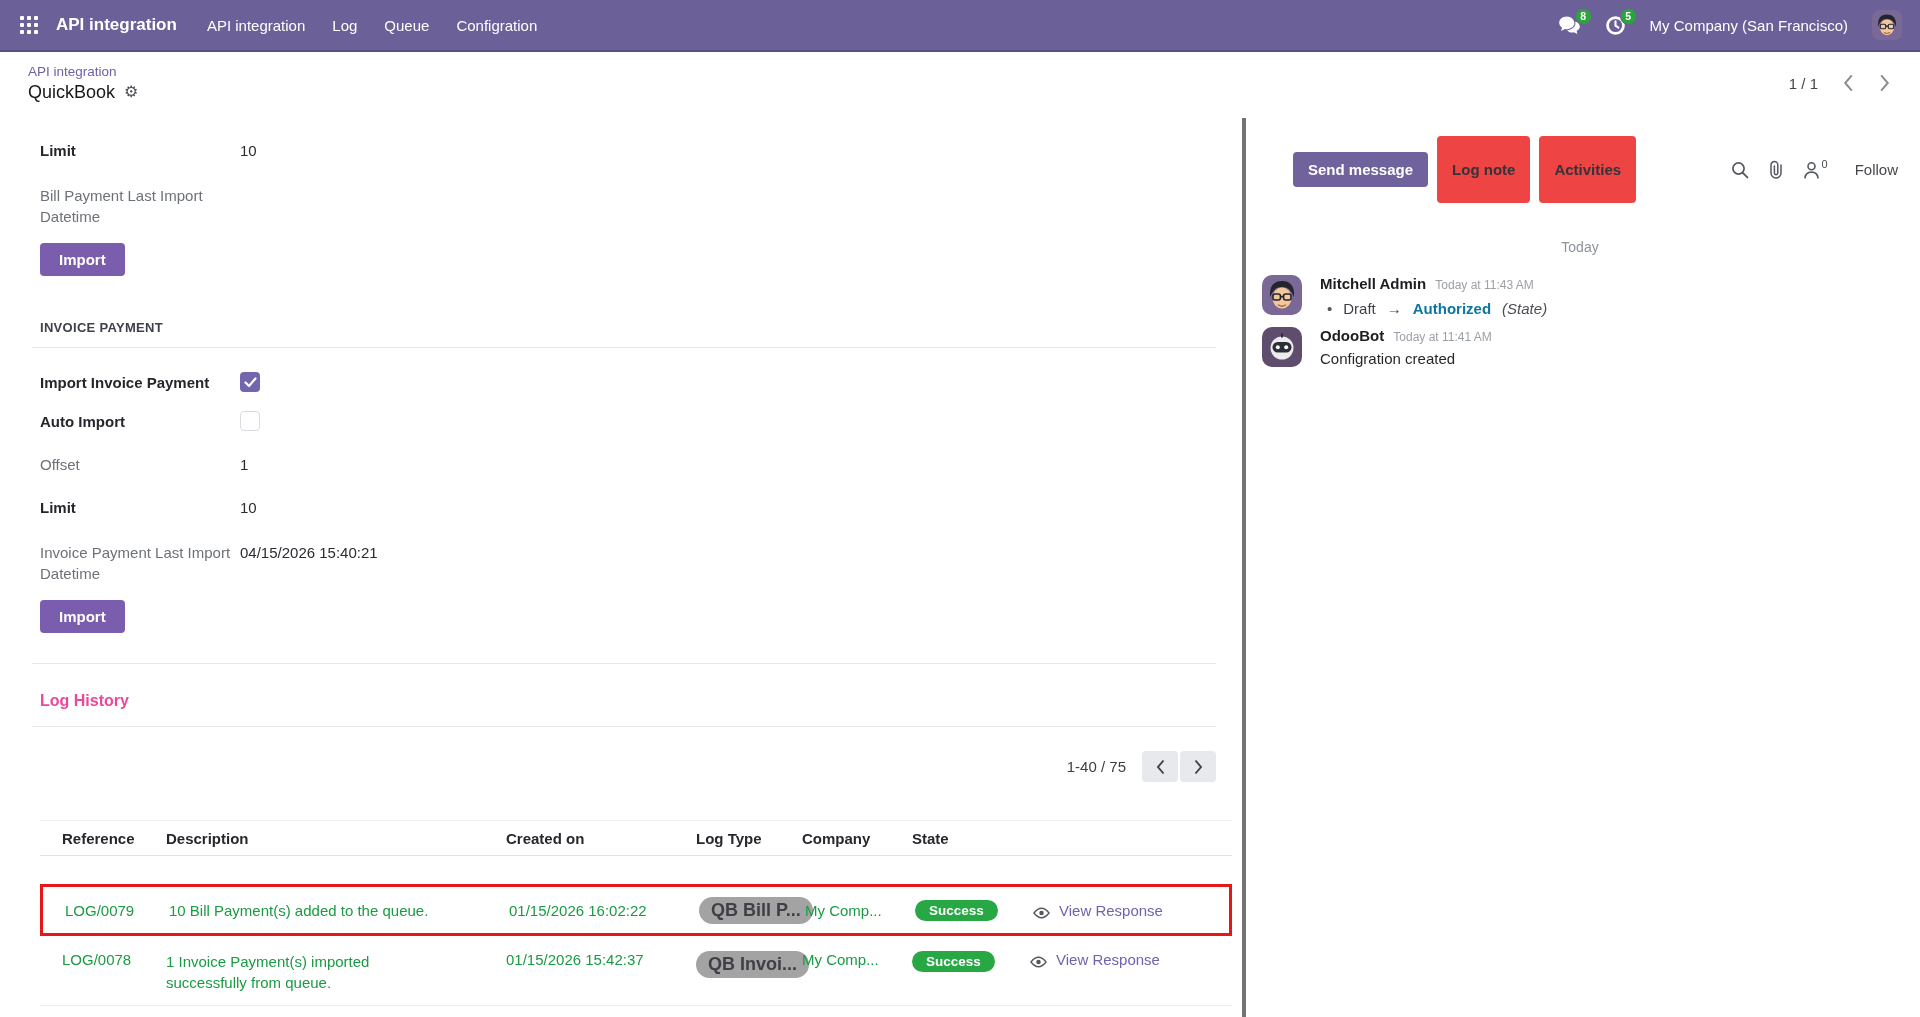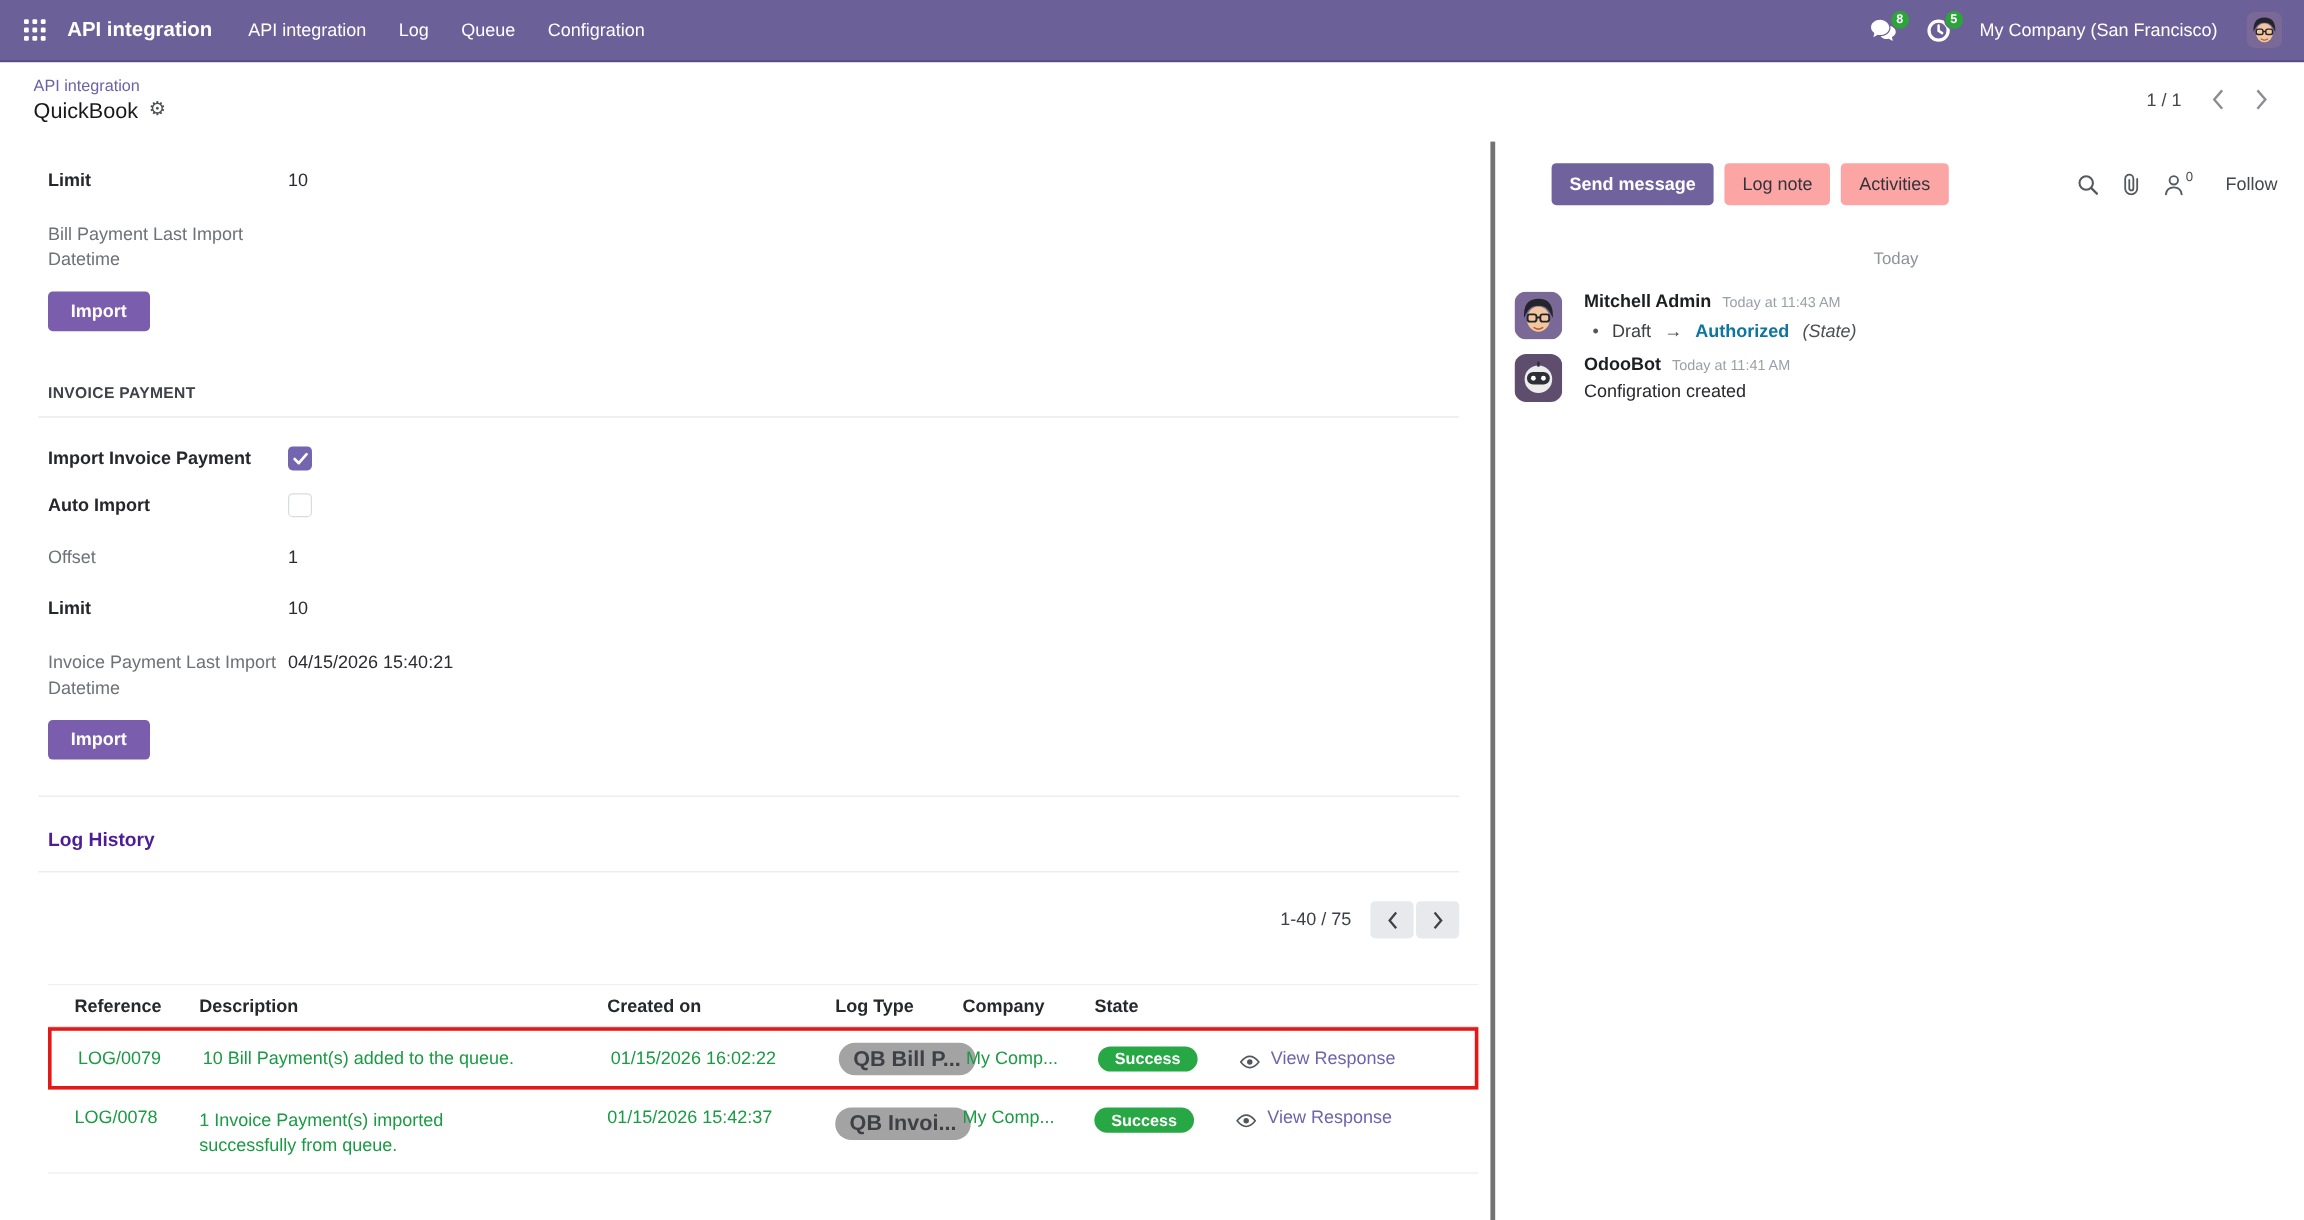--- a/index.html
+++ b/index.html
@@ -52,53 +52,53 @@
                  padding:8px 19px; font-size:15px; font-weight:700; cursor:pointer; }
   .row-gap-lg { margin-bottom:44px; }
   .section-title { font-size:13px; font-weight:700; letter-spacing:.3px; color:#3f4149;
                    padding-bottom:12px; border-bottom:1px solid #e7e7e9;
                    margin:0 26px 24px -8px; padding-left:8px; }
   .cb { width:20px; height:20px; border-radius:4px; display:flex; align-items:center;
         justify-content:center; cursor:pointer; }
   .cb.checked { background:#7365ae; }
   .cb.unchecked { background:#fff; border:1px solid #d9dbe0; }
   .divider { border:none; border-top:1px solid #e8e8ea; margin:0 26px 28px -8px; }
-  .log-history-title { font-size:16px; font-weight:700; color:#4c1d95; margin-bottom:16px; }
+  .log-history-title { font-size:16px; font-weight:700; color:#ec4899; margin-bottom:16px; }
 
   
   .log-pager-row { display:flex; justify-content:flex-end; align-items:center; gap:16px;
                    margin:0 26px 38px 0; font-size:15px; color:#3c3f45; }
   .pg-group { display:flex; gap:2px; }
   .pg-btn { width:36px; height:31px; background:#e8e9ed; border:none; border-radius:4px;
             display:flex; align-items:center; justify-content:center; cursor:pointer; }
 
   
   .log-table { width:1192px; font-size:15px; }
   .lt-head, .lt-row { display:grid;
       grid-template-columns:104px 340px 190px 106px 110px 118px auto;
-      padding-left:22px; align-items:center; }
+      padding-left:22px; align-items:center;margin-top:28px; }
   .lt-head { height:36px; color:#27282d; font-weight:700;
              border-top:1px solid #efeff1; border-bottom:1px solid #e3e3e5; }
   .lt-row { color:#1a9b43; cursor:pointer; }
   .lt-row.highlight { border:3px solid #e51818; height:52px; }
   .lt-row.highlight .cell-desc { white-space:nowrap; }
   .lt-row.normal { align-items:start; padding-top:11px; padding-bottom:12px; margin-top:4px;
                    border-bottom:1px solid #ededef; }
   .cell-desc { max-width:260px; line-height:21px; }
   .type-badge { background:#a3a3a3; border-radius:20px; padding:3px 12px; font-size:18px;
                 color:#3f4046; white-space:nowrap; justify-self:start; font-weight:600; }
   .state-badge { background:#28a745; color:#fff; border-radius:20px; padding:3px 14px;
                  font-size:13.5px; font-weight:700; justify-self:start; }
   .view-link { display:flex; align-items:flex-end; gap:9px; color:#6f63ad; cursor:pointer; }
 
   
   .ch-actions { display:flex; align-items:center; gap:9px; }
   .btn-send { background:#70629d; color:#fff; font-weight:700; padding:9px 15px;
               border-radius:4px; font-size:15px; border:none; cursor:pointer;margin-left:31px; }
-  .btn-flat { background:#fca5a5; color:#33343a; font-weight:400; padding:9px 15px;
+  .btn-flat { background:#ef4444; color:#33343a; font-weight:700; padding:25px 15px;
               border-radius:4px; font-size:15px; border:none; cursor:pointer; }
   .ch-icons { margin-left:auto; display:flex; align-items:center; gap:19px; }
   .ch-icons .ic { cursor:pointer; display:flex; align-items:flex-start; }
   .follower-sup { font-size:11px; color:#4a4d55; margin:-3px 0 0 2px; }
   .follow-label { font-size:15px; color:#44474d; margin-left:8px; cursor:pointer; }
   .today-divider { text-align:center; color:#8d939b; font-size:14px; margin:36px 0 20px; }
   .message { display:flex; gap:18px; margin-bottom:10px; }
   .m-avatar { width:40px; height:40px; border-radius:10px; overflow:hidden; flex-shrink:0; cursor:pointer; }
   .m-head { font-size:15px; color:#1d1e22; font-weight:700; }
   .m-time { font-size:12px; color:#9ba0a8; font-weight:400; margin-left:5px; }

